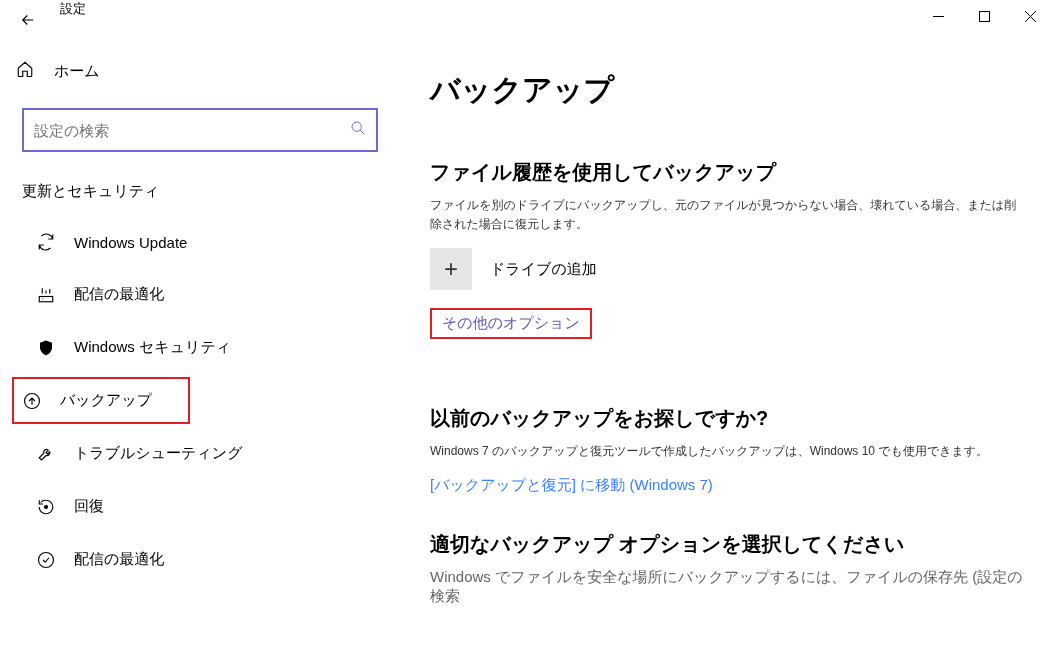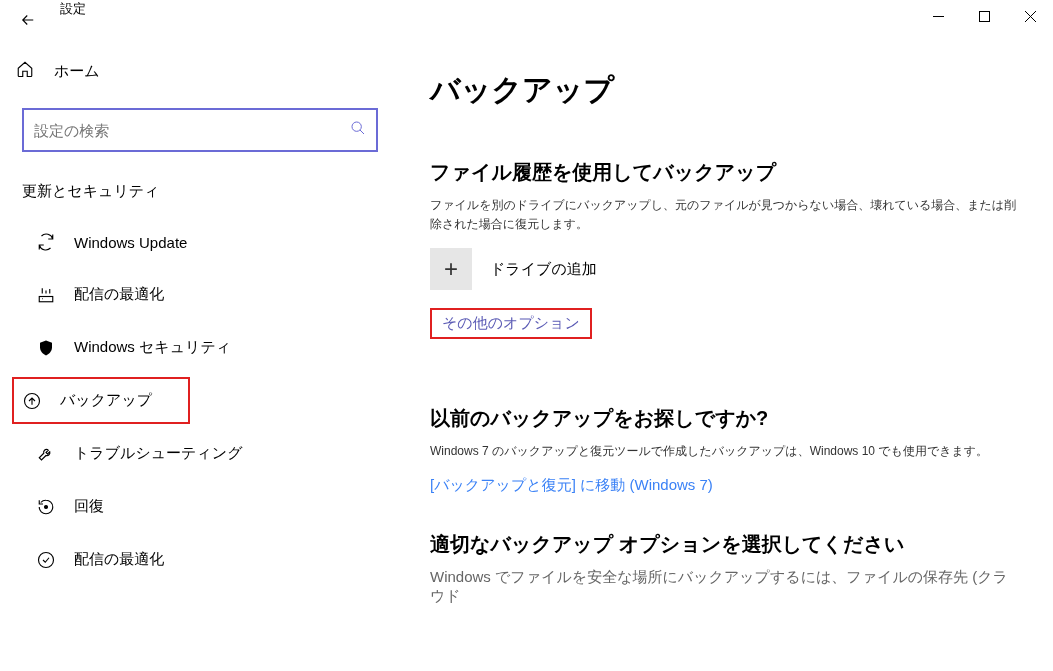--- a/index.html
+++ b/index.html
@@ -298,16 +298,16 @@
     </div>
 
     <div class="section">
       <h2 class="section-title">以前のバックアップをお探しですか?</h2>
       <p class="section-desc">Windows 7 のバックアップと復元ツールで作成したバックアップは、Windows 10 でも使用できます。</p>
       <div class="link">[バックアップと復元] に移動 (Windows 7)</div>
     </div>
 
     <div class="section">
       <h2 class="section-title">適切なバックアップ オプションを選択してください</h2>
-      <p class="truncated">Windows でファイルを安全な場所にバックアップするには、ファイルの保存先 (クラウド</p>
+      <p class="truncated">Windows でファイルを安全な場所にバックアップするには、ファイルの保存先 (設定の検索</p>
     </div>
   </div>
 </div>
 
 </body></html>

